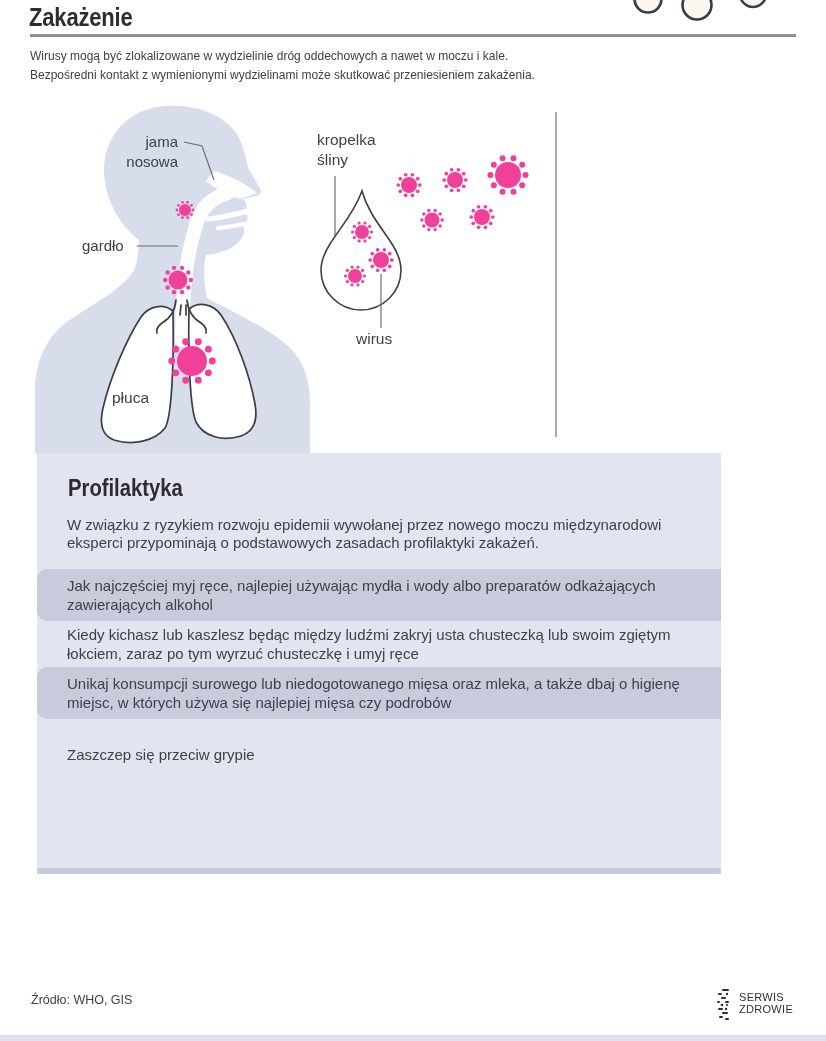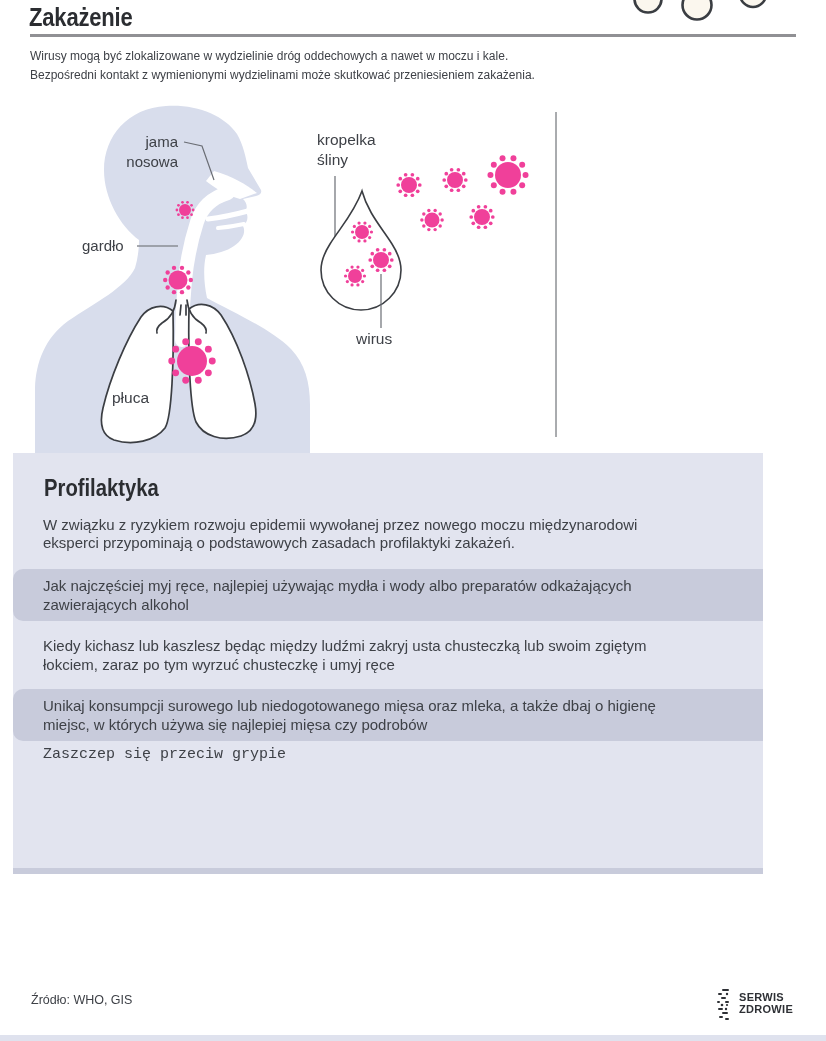--- a/index.html
+++ b/index.html
@@ -10,36 +10,36 @@
   .page-title{left:29px;top:3px;font-size:25px;font-weight:bold;color:#2b2d31;
               transform:scaleX(.88);transform-origin:left top;letter-spacing:-.2px;white-space:nowrap;}
   .title-rule{left:30px;top:34px;width:766px;height:3px;background:#909094;}
   .intro{left:30px;top:47px;font-size:12px;line-height:19px;color:#3e4147;}
   .intro div{white-space:nowrap;}
   
   .circles{left:620px;top:0;width:170px;height:24px;}
   
   .figure{left:25px;top:95px;width:545px;height:358px;}
   
-  .panel{left:13px;top:453px;width:750px;height:421px;background:#e2e4ef;overflow:hidden;}
+  .panel{left:37px;top:453px;width:684px;height:421px;background:#e2e4ef;overflow:hidden;}
   .panel-title{left:31px;top:22px;font-size:23px;font-weight:bold;color:#2b2d31;
                transform:scaleX(.88);transform-origin:left top;white-space:nowrap;}
   .panel-intro{left:30px;top:63px;font-size:15px;line-height:18px;}
   .panel-intro div{white-space:nowrap;}
   .plist{left:0;top:116px;width:766px;}
   .row{width:766px;box-sizing:border-box;font-size:15px;line-height:19px;color:#3e4147;}
   .row.dark{background:#c8cbdb;padding:7px 30px;border-radius:10px;}
-  .row.light{background:#e2e4ef;padding:15px 30px;}
-  .row.light:last-child{padding:4px 30px;font-family:Liberation Mono, monospace;}
+  .row.light{background:#e2e4ef;padding:4px 30px;}
+  .row.light:last-child{padding:26px 30px;}
   .row div{white-space:nowrap;}
   .partial-row{left:0;bottom:0;width:766px;height:6px;background:#c8cbdb;}
   
   .source{left:31px;top:993px;font-size:12.5px;color:#3e4147;}
   .brand{left:716px;top:988px;width:90px;height:34px;}
-  .brand-name{left:739px;top:992px;font-size:11px;font-weight:bold;line-height:11.5px;
+  .brand-name{left:739px;top:992px;font-size:11px;font-weight:normal;line-height:11.5px;
               letter-spacing:.3px;color:#2e3035;}
   .bottom-strip{left:0;bottom:0;width:826px;height:6px;background:#dfe2ee;}
   svg text{font-family:"Liberation Sans","DejaVu Sans",sans-serif;fill:#3e4147;}
 </style>
 </head>
 <body>
 
 <svg class="abs circles" viewBox="620 0 170 24" width="170" height="24">
   <circle cx="648" cy="-1" r="13.5" fill="#fbf7ee" stroke="#3a3d42" stroke-width="2.6"></circle>
   <circle cx="697" cy="5" r="14.5" fill="#fbf7ee" stroke="#3a3d42" stroke-width="2.6"></circle>

